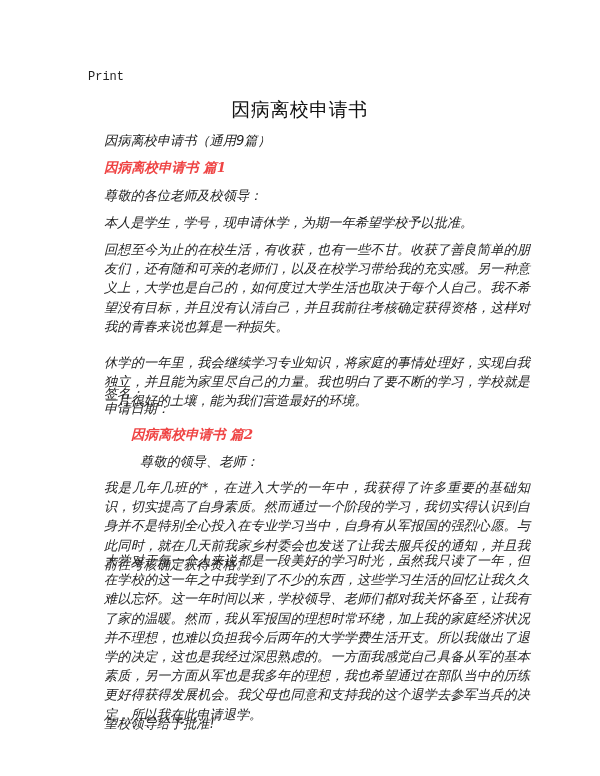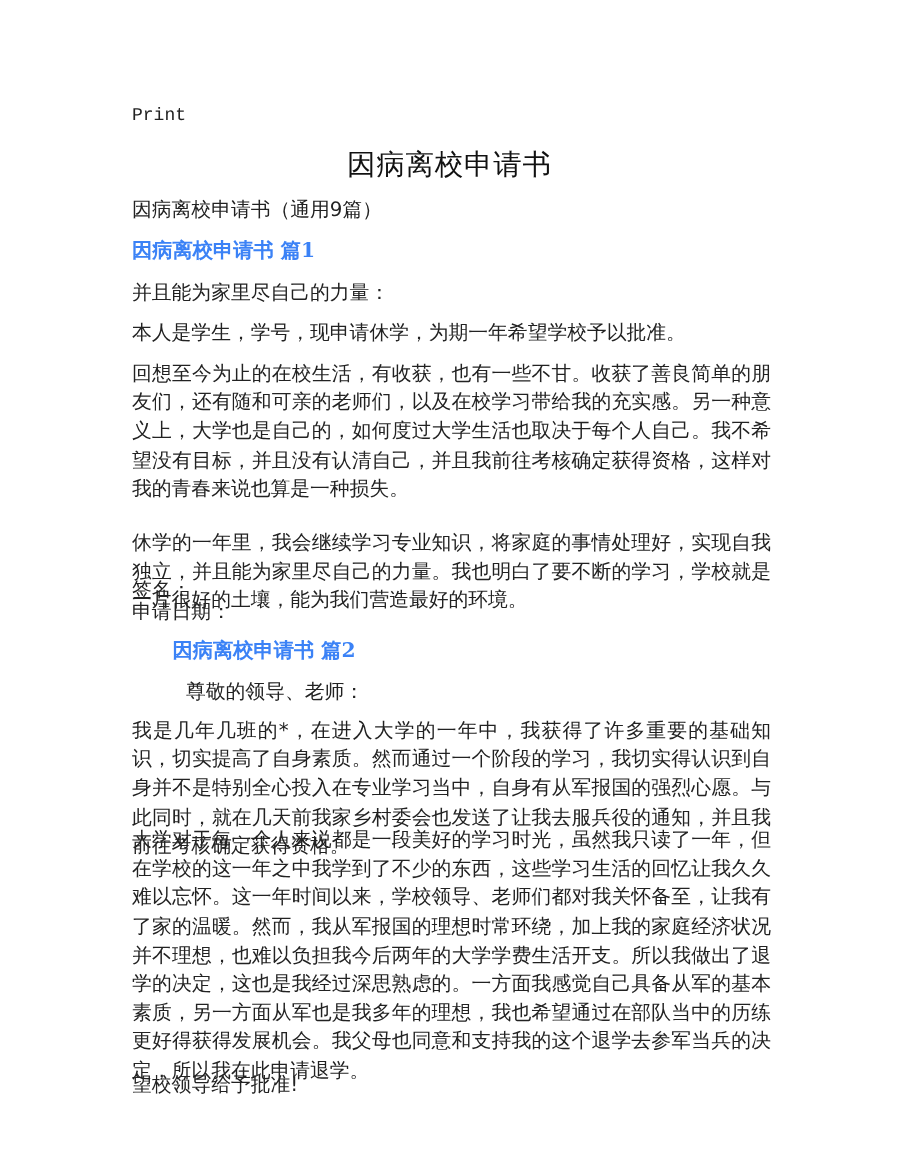--- a/index.html
+++ b/index.html
@@ -2,34 +2,34 @@
 <html><head>
 <meta charset="utf-8">
 <style>
   html, body { margin: 0; padding: 0; background: #ffffff; }
   body { width: 600px; height: 776px; overflow: hidden; position: relative;
          font-family: "DejaVu Sans", sans-serif; color: #1a1a1a; }
   .print { position: absolute; left: 88px; top: 70px; font-family: Liberation Mono, monospace;
            font-size: 12px; color: #222; }
   .title { position: absolute; left: 0; width: 599px; top: 97px; text-align: center;
            font-size: 19px; color: #111; letter-spacing: 0.5px; }
-  .blk { position: absolute; left: 88px; width: 426px; font-size: 13.2px; line-height: 19.2px;
-         color: #222; text-align: justify; }
-  .h { font-weight: bold; font-family: "DejaVu Serif", serif; font-size: 13.5px; color: #3b82f6; }
+  .blk { position: absolute; left: 104px; width: 426px; font-size: 13.2px; line-height: 19.2px;
+         color: #222; text-align: justify; font-style: italic; }
+  .h { font-weight: bold; font-family: "DejaVu Serif", serif; font-size: 13.5px; color: #ef4444; }
 </style>
 </head>
 <body>
 
 <div class="print">Print</div>
 <div class="title">因病离校申请书</div>
 
 <div class="blk" style="top:131px;">因病离校申请书（通用9篇）</div>
 
 <div class="blk h" style="top:158px;">因病离校申请书 篇1</div>
-<div class="blk" style="top:186px;">并且能为家里尽自己的力量：</div>
+<div class="blk" style="top:186px;">尊敬的各位老师及校领导：</div>
 <div class="blk" style="top:213px;">本人是学生，学号，现申请休学，为期一年希望学校予以批准。</div>
 <div class="blk" style="top:240px;">回想至今为止的在校生活，有收获，也有一些不甘。收获了善良简单的朋友们，还有随和可亲的老师们，以及在校学习带给我的充实感。另一种意义上，大学也是自己的，如何度过大学生活也取决于每个人自己。我不希望没有目标，并且没有认清自己，并且我前往考核确定获得资格，这样对我的青春来说也算是一种损失。</div>
 <div class="blk" style="top:313px;margin-top:40px;">休学的一年里，我会继续学习专业知识，将家庭的事情处理好，实现自我独立，并且能为家里尽自己的力量。我也明白了要不断的学习，学校就是一片很好的土壤，能为我们营造最好的环境。</div>
 <div class="blk" style="top:372px;margin-top:12px;">签名：</div>
 <div class="blk" style="top:399px;">申请日期：</div>
 
 <div class="blk h" style="top:425px;padding-left:27px;">因病离校申请书 篇2</div>
 <div class="blk" style="top:452px;margin-left:36px;">尊敬的领导、老师：</div>
 <div class="blk" style="top:478px;">我是几年几班的*，在进入大学的一年中，我获得了许多重要的基础知识，切实提高了自身素质。然而通过一个阶段的学习，我切实得认识到自身并不是特别全心投入在专业学习当中，自身有从军报国的强烈心愿。与此同时，就在几天前我家乡村委会也发送了让我去服兵役的通知，并且我前往考核确定获得资格。</div>
 <div class="blk" style="top:551px;">大学对于每一个人来说都是一段美好的学习时光，虽然我只读了一年，但在学校的这一年之中我学到了不少的东西，这些学习生活的回忆让我久久难以忘怀。这一年时间以来，学校领导、老师们都对我关怀备至，让我有了家的温暖。然而，我从军报国的理想时常环绕，加上我的家庭经济状况并不理想，也难以负担我今后两年的大学学费生活开支。所以我做出了退学的决定，这也是我经过深思熟虑的。一方面我感觉自己具备从军的基本素质，另一方面从军也是我多年的理想，我也希望通过在部队当中的历练更好得获得发展机会。我父母也同意和支持我的这个退学去参军当兵的决定，所以我在此申请退学。</div>

